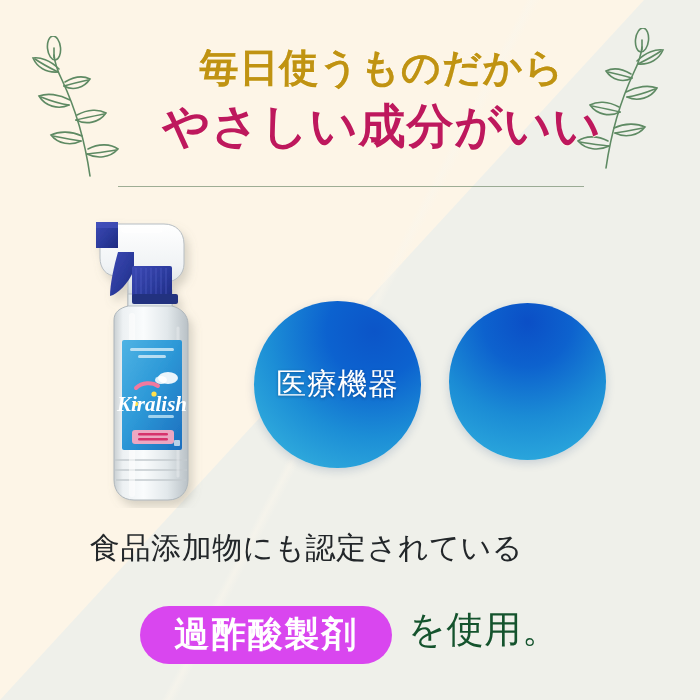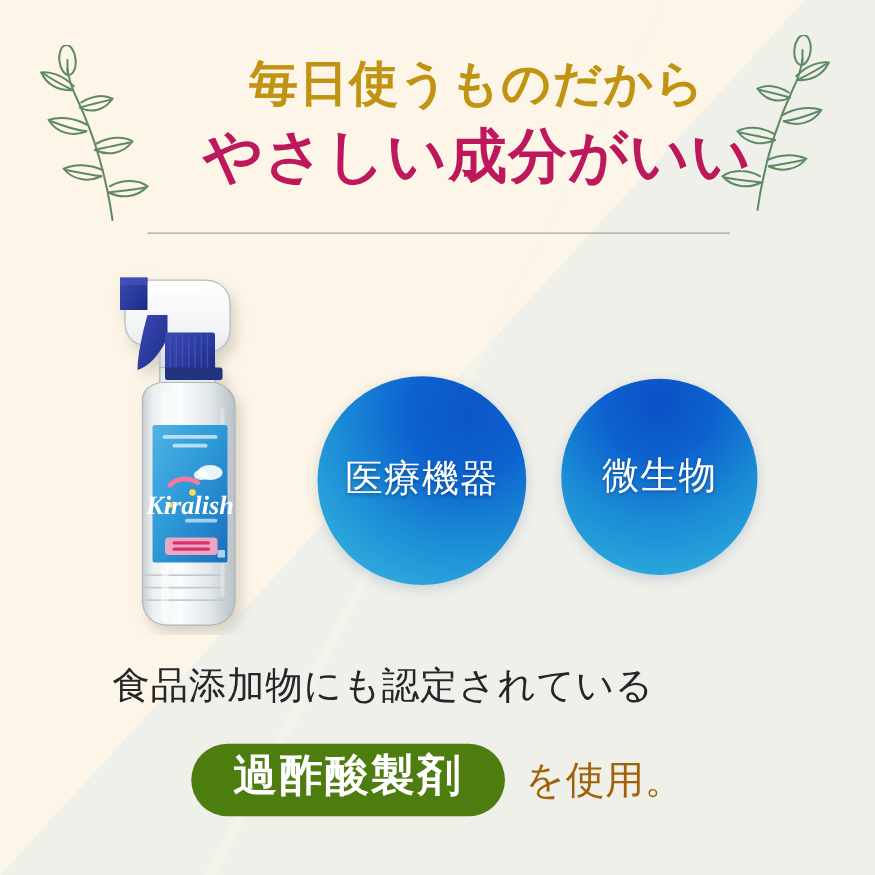--- a/index.html
+++ b/index.html
@@ -153,34 +153,35 @@
     position: absolute;
     left: 0;
     top: 595px;
     width: 700px;
     display: flex;
     align-items: center;
     justify-content: center;
     gap: 16px;
   }
   .cta-pill {
-    background: #4d7c0f;
+    background: #d946ef;
     color: #ffffff;
     border-radius: 30px;
     padding: 8px 34px 10px 34px;
-    font-family: Liberation Mono, monospace;
+    font-family: Liberation Sans, sans-serif;
     font-weight: 700;
     font-size: 35px;
     line-height: 1.15;
     letter-spacing: 0.05em;
     white-space: nowrap;
+    margin-top: 11px;
   }
   .cta-suffix {
-    font-size: 31px;
-    color: #a16207;
+    font-size: 37px;
+    color: #14532d;
     letter-spacing: 0.02em;
     white-space: nowrap;
     font-family: Liberation Mono, monospace;
   }
 </style>
 </head>
 <body>
 
 <div id="poster">
 
@@ -323,21 +324,20 @@
         <rect x="86" y="232" width="6" height="6" rx="1" fill="#DCE9F2" opacity="0.8"></rect>
       </g>
     </svg>
   </div>
 
   <div class="badge badge-medical">
     <span>医療機器</span>
   </div>
 
   <div class="badge badge-microbe">
-    <span>微生物</span>
   </div>
 
   <div class="sub-copy">食品添加物にも認定されている</div>
 
   <div class="cta-row">
     <div class="cta-pill">過酢酸製剤</div>
     <div class="cta-suffix">を使用。</div>
   </div>
 
 </div>

